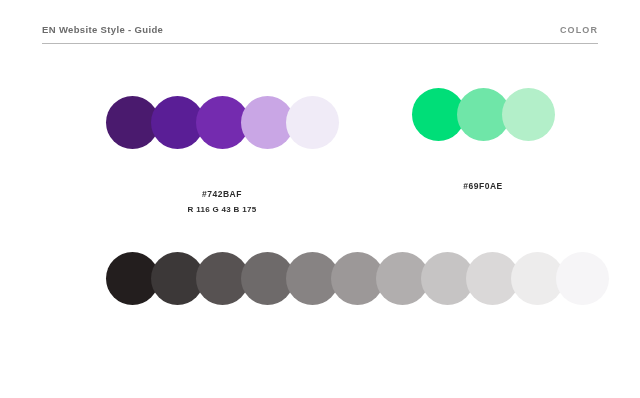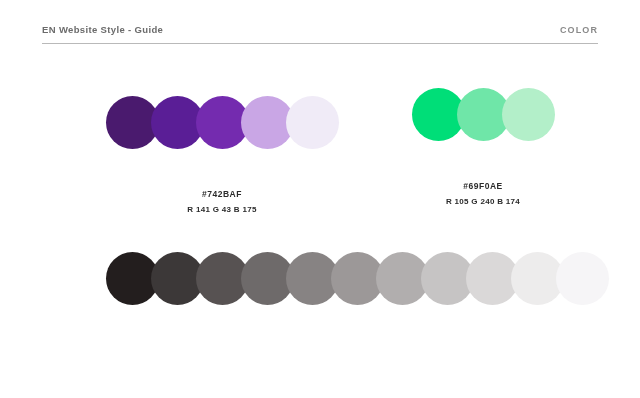--- a/index.html
+++ b/index.html
@@ -116,33 +116,32 @@
   <div class="group" id="group-purple">
     <div class="swatch-row">
         <div class="swatch" style="left: 0px; background: rgb(74, 26, 110); z-index: 1;"></div>
         <div class="swatch" style="left: 45px; background: rgb(90, 30, 150); z-index: 2;"></div>
         <div class="swatch" style="left: 90px; background: rgb(116, 43, 175); z-index: 3;"></div>
         <div class="swatch" style="left: 135px; background: rgb(201, 166, 229); z-index: 4;"></div>
         <div class="swatch" style="left: 180px; background: rgb(240, 235, 247); z-index: 5;"></div>
       </div>
     <div class="group-caption">
       <div class="caption-hex">#742BAF</div>
-      <div class="caption-rgb">R 141  G 43  B 175</div>
+      <div class="caption-rgb">R 116  G 43  B 175</div>
     </div>
   </div>
 
   <div class="group" id="group-green">
     <div class="swatch-row">
         <div class="swatch" style="left: 0px; background: rgb(0, 222, 120); z-index: 1;"></div>
         <div class="swatch" style="left: 45px; background: rgb(111, 230, 168); z-index: 2;"></div>
         <div class="swatch" style="left: 90px; background: rgb(179, 239, 201); z-index: 3;"></div>
       </div>
     <div class="group-caption">
       <div class="caption-hex">#69F0AE</div>
-      <div class="caption-rgb">R 105  G 240  B 174</div>
     </div>
   </div>
 
   <div class="group" id="group-gray">
     <div class="swatch-row">
         <div class="swatch" style="left: 0px; background: rgb(35, 30, 30); z-index: 1;"></div>
         <div class="swatch" style="left: 45px; background: rgb(60, 56, 56); z-index: 2;"></div>
         <div class="swatch" style="left: 90px; background: rgb(87, 82, 82); z-index: 3;"></div>
         <div class="swatch" style="left: 135px; background: rgb(110, 106, 106); z-index: 4;"></div>
         <div class="swatch" style="left: 180px; background: rgb(135, 131, 131); z-index: 5;"></div>

